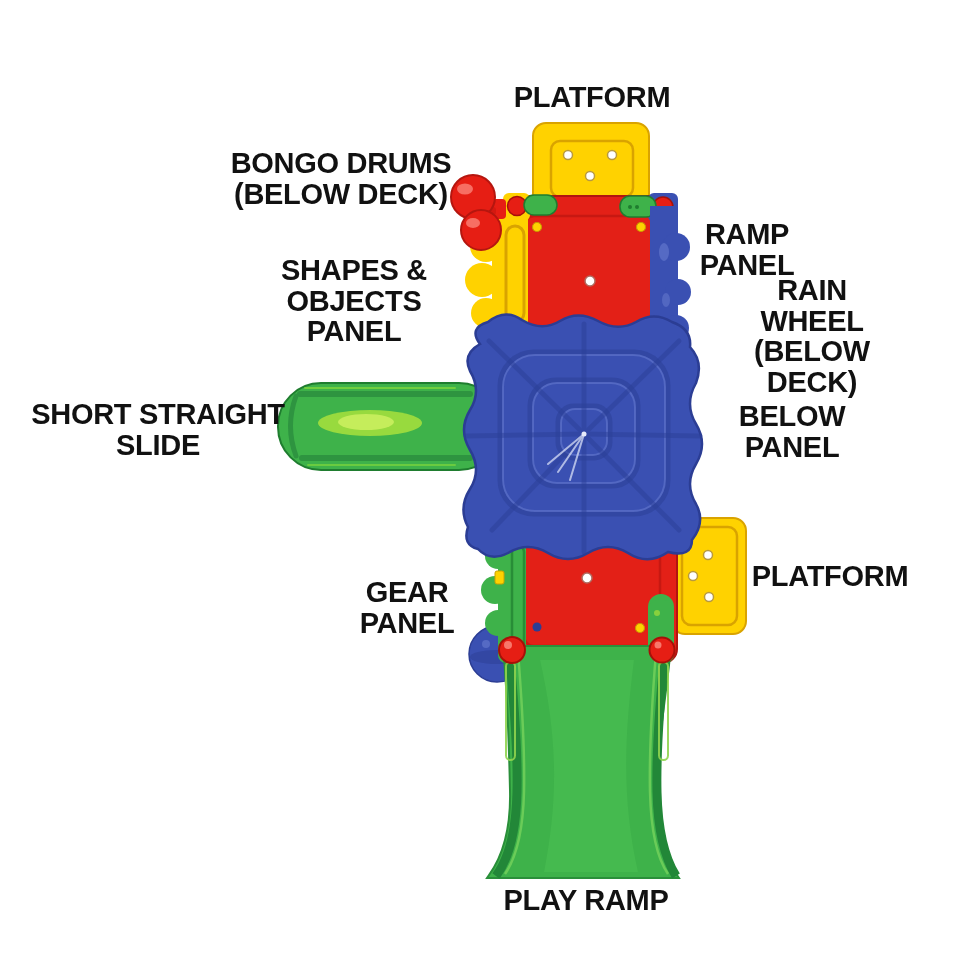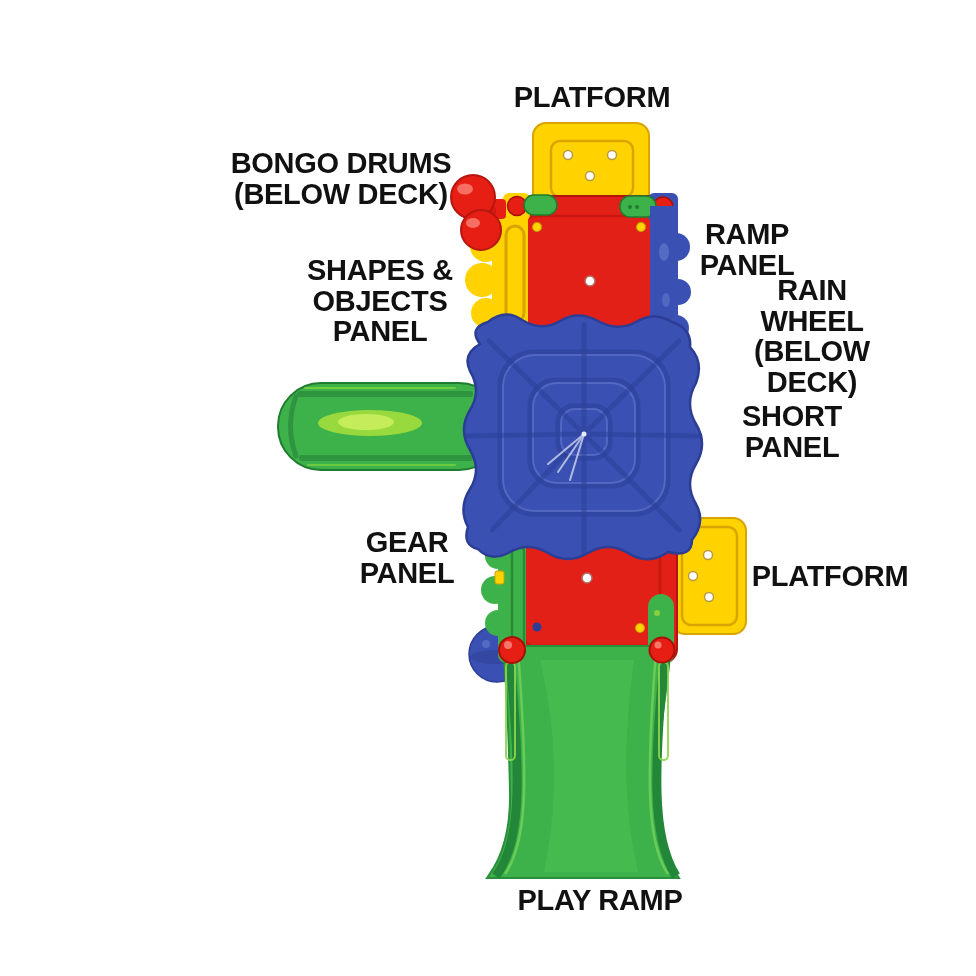--- a/index.html
+++ b/index.html
@@ -182,24 +182,26 @@
     <circle cx="537" cy="627" r="4.5" fill="#2b3d94"></circle>
     <circle cx="640" cy="628" r="4.5" fill="#ffd200" stroke="#c79a00" stroke-width="1.2"></circle>
   </g>
 </svg>
 
   <div class="label" style="left:592px;top:97px">PLATFORM</div>
   <div class="label" style="left:341px;top:179px">BONGO DRUMS
 (BELOW DECK)</div>
   <div class="label" style="left:747px;top:250px">RAMP
 PANEL</div>
-  <div class="label" style="left:380px;top:301px">SHAPES &amp;
+  <div class="label" style="left:354px;top:301px">SHAPES &amp;
 OBJECTS
 PANEL</div>
   <div class="label" style="left:812px;top:336px">RAIN WHEEL
 (BELOW DECK)</div>
-  <div class="label" style="left:792px;top:432px">SHORT
-PANEL</div>
-  <div class="label" style="left:407px;top:558px">GEAR
+  <div class="label" style="left:158px;top:430px">SHORT STRAIGHT
+SLIDE</div>
+  <div class="label" style="left:792px;top:432px">BELOW
+PANEL</div>
+  <div class="label" style="left:407px;top:608px">GEAR
 PANEL</div>
   <div class="label" style="left:830px;top:576px">PLATFORM</div>
-  <div class="label" style="left:600px;top:900px">PLAY RAMP</div>
+  <div class="label" style="left:586px;top:900px">PLAY RAMP</div>
 </div>
 
 </body></html>

